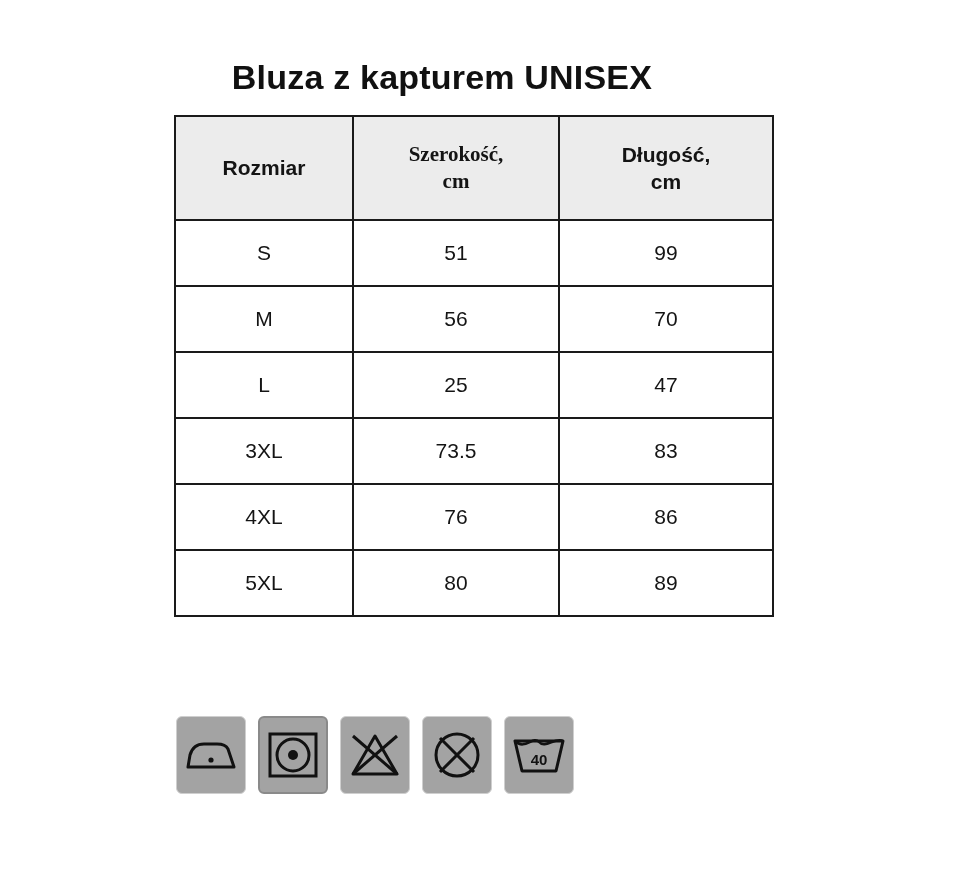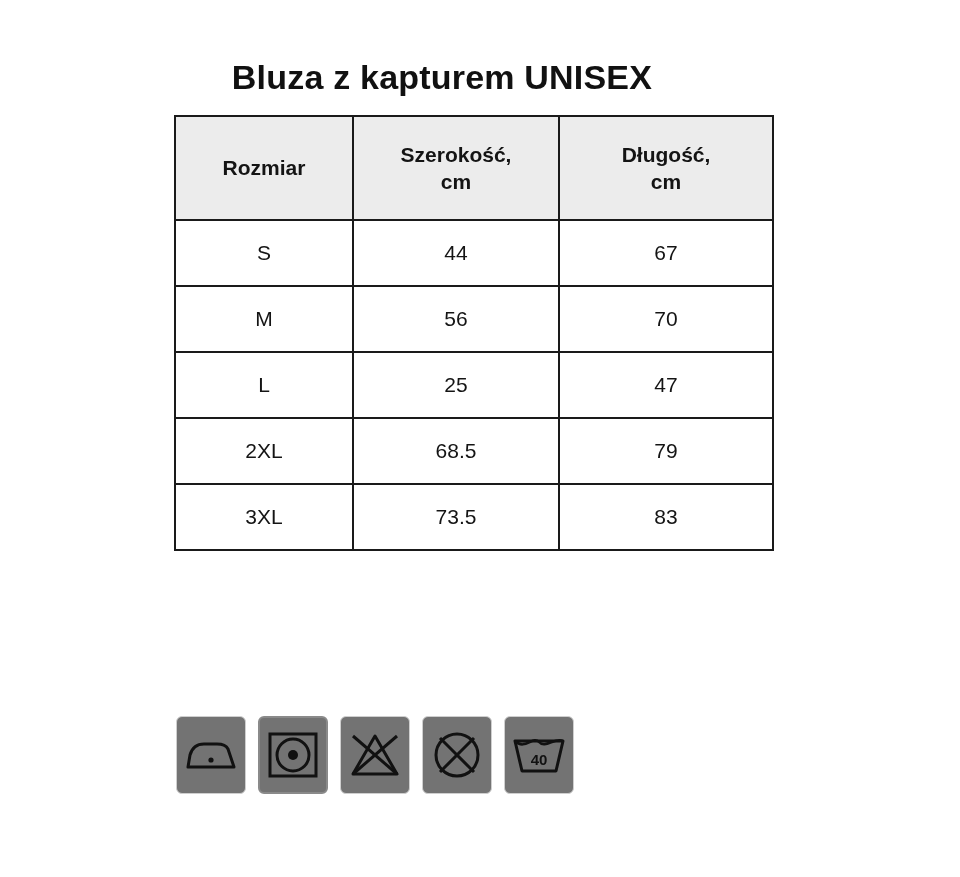--- a/index.html
+++ b/index.html
@@ -47,39 +47,39 @@
     color: #141414;
   }
   .size-table thead th {
     background: #ececec;
     font-weight: bold;
     height: 94px;
     line-height: 1.3;
     padding: 4px 6px;
   }
   .size-table thead th.col-size { width: 164px; }
-  .size-table thead th.col-width { width: 192px; }
+  .size-table thead th.col-width { width: 192px; font-family: Liberation Serif, serif; }
   .size-table thead th.col-length { width: 200px; margin-top: 34px; }
   .size-table tbody td {
     height: 62px;
     background: #ffffff;
   }
   .care-icons {
     position: absolute;
     top: 716px;
     left: 176px;
     display: flex;
     gap: 12px;
   }
   .care-icon {
     width: 70px;
     height: 78px;
     border: 1px solid #cfcfcf;
     border-radius: 6px;
-    background: #737373;
+    background: #a3a3a3;
     display: flex;
     align-items: center;
     justify-content: center;
     box-sizing: border-box;
   }
   .care-icon.highlight {
     border: 2px solid #8a8a8a;
   }
   .care-icon svg { display: block; }
 </style>
@@ -102,42 +102,47 @@
         </th>
         <th class="col-length">
           <span>Długość,</span><br>
           <span>cm</span>
         </th>
       </tr>
     </thead>
     <tbody>
       <tr>
         <td>S</td>
-        <td>44</td>
-        <td>67</td>
+        <td>51</td>
+        <td>99</td>
       </tr>
       <tr>
         <td>M</td>
         <td>56</td>
         <td>70</td>
       </tr>
       <tr>
         <td>L</td>
         <td>25</td>
         <td>47</td>
       </tr>
       <tr>
-        <td>2XL</td>
-        <td>68.5</td>
-        <td>79</td>
-      </tr>
-      <tr>
         <td>3XL</td>
         <td>73.5</td>
         <td>83</td>
+      </tr>
+      <tr>
+        <td>4XL</td>
+        <td>76</td>
+        <td>86</td>
+      </tr>
+      <tr>
+        <td>5XL</td>
+        <td>80</td>
+        <td>89</td>
       </tr>
     </tbody>
   </table>
 
   <div class="care-icons">
 
     <div class="care-icon">
       <svg width="54" height="40" viewBox="0 0 54 40" aria-hidden="true">
         <path d="M4 32 H50 L44 14 C42 10 38 9 33 9 H20 C13 9 8 13 6 20 Z" fill="none" stroke="#111" stroke-width="3" stroke-linejoin="round"></path>
         <circle cx="27" cy="25" r="2.6" fill="#111"></circle>

